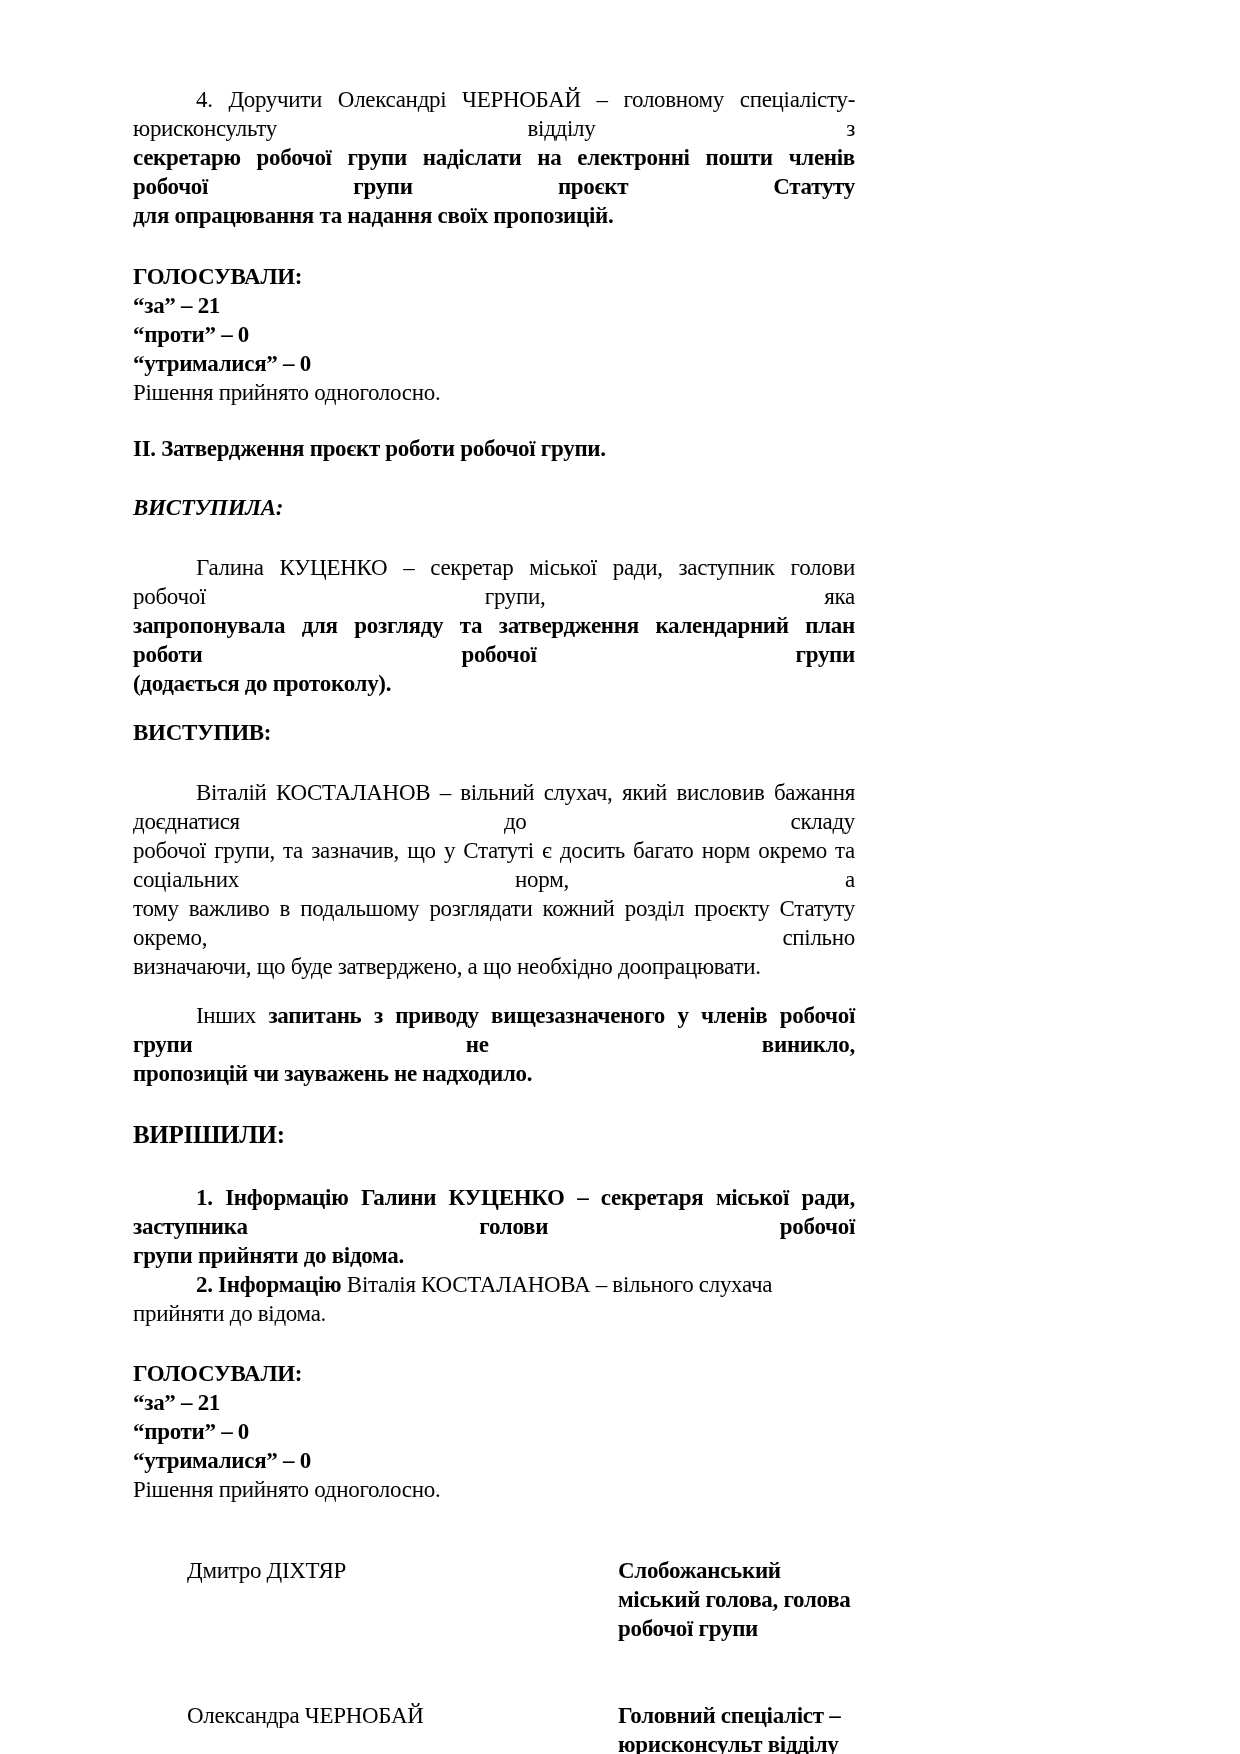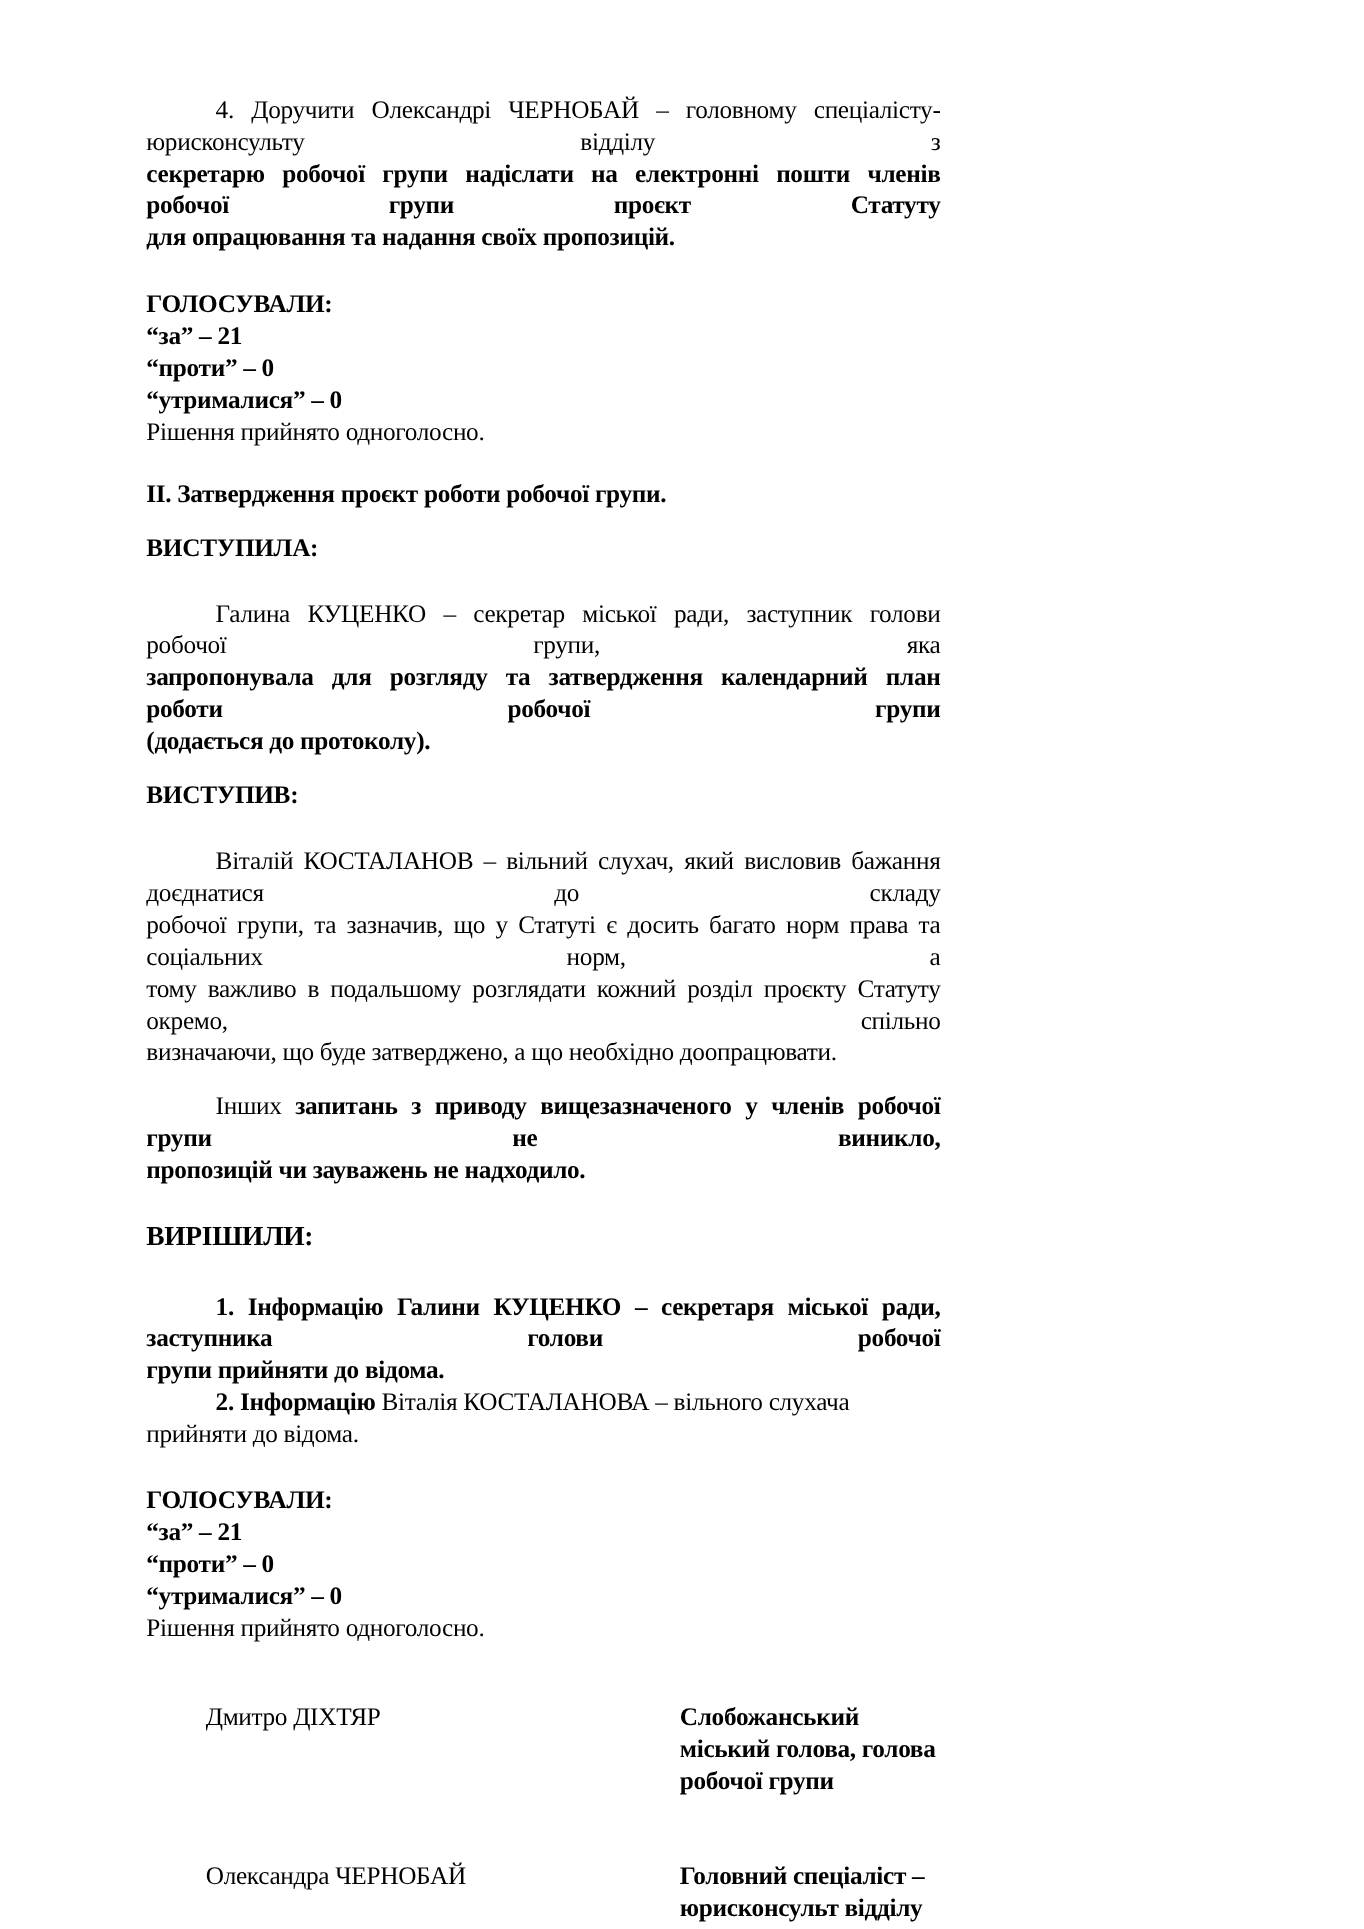--- a/index.html
+++ b/index.html
@@ -55,34 +55,34 @@
     <div class="block" style="margin-top: 32px;">
       <div class="line"><span class="b">ГОЛОСУВАЛИ:</span></div>
       <div class="line"><span class="b">“за” – 21</span></div>
       <div class="line"><span class="b">“проти” – 0</span></div>
       <div class="line"><span class="b">“утрималися” – 0</span></div>
       <div class="line"><span>Рішення прийнято одноголосно.</span></div>
     </div>
     <div class="block" style="margin-top: 27px;">
       <div class="line"><span class="b">ІІ. Затвердження проєкт роботи робочої групи.</span></div>
     </div>
-    <div class="block" style="margin-top: 20px;">
+    <div class="block" style="margin-top: 30px; font-style: italic;">
       <div class="line"><span class="b">ВИСТУПИЛА:</span></div>
     </div>
     <div class="block" style="margin-top: 31px;">
       <div class="line justify indent"><span>Галина КУЦЕНКО – секретар міської ради, заступник голови робочої групи, яка</span></div>
       <div class="line justify"><span class="b">запропонувала для розгляду та затвердження календарний план роботи робочої групи</span></div>
       <div class="line"><span class="b">(додається до протоколу).</span></div>
     </div>
     <div class="block" style="margin-top: 20px;">
       <div class="line"><span class="b">ВИСТУПИВ:</span></div>
     </div>
     <div class="block" style="margin-top: 31px;">
       <div class="line justify indent"><span>Віталій КОСТАЛАНОВ – вільний слухач, який висловив бажання доєднатися до складу</span></div>
-      <div class="line justify"><span>робочої групи, та зазначив, що у Статуті є досить багато норм права та соціальних норм, а</span></div>
+      <div class="line justify"><span>робочої групи, та зазначив, що у Статуті є досить багато норм окремо та соціальних норм, а</span></div>
       <div class="line justify"><span>тому важливо в подальшому розглядати кожний розділ проєкту Статуту окремо, спільно</span></div>
       <div class="line"><span>визначаючи, що буде затверджено, а що необхідно доопрацювати.</span></div>
     </div>
     <div class="block" style="margin-top: 20px;">
       <div class="line justify indent"><span>Інших </span><span class="b">запитань з приводу вищезазначеного у членів робочої групи не виникло,</span></div>
       <div class="line"><span class="b">пропозицій чи зауважень не надходило.</span></div>
     </div>
     <div class="block block-vires" style="margin-top: 32px; font-family: Liberation Serif, serif;">
       <div class="line"><span class="b">ВИРІШИЛИ:</span></div>
     </div>

